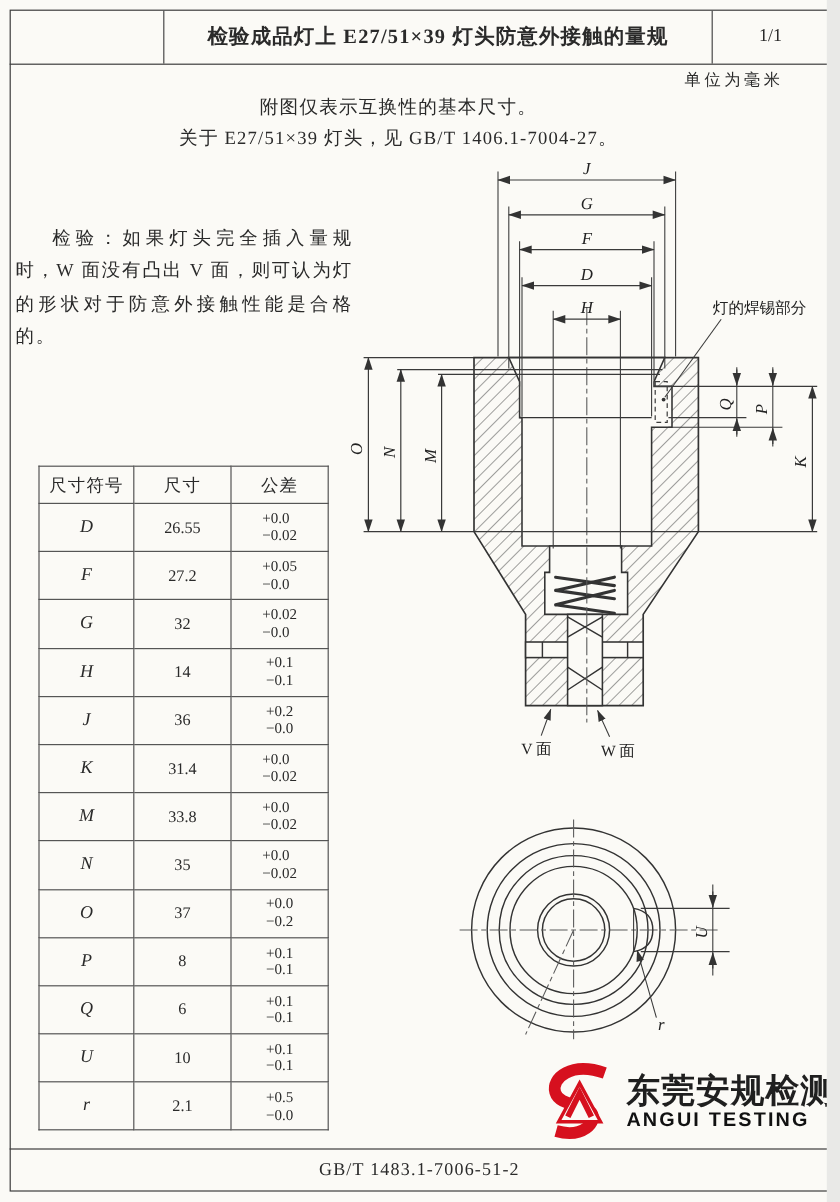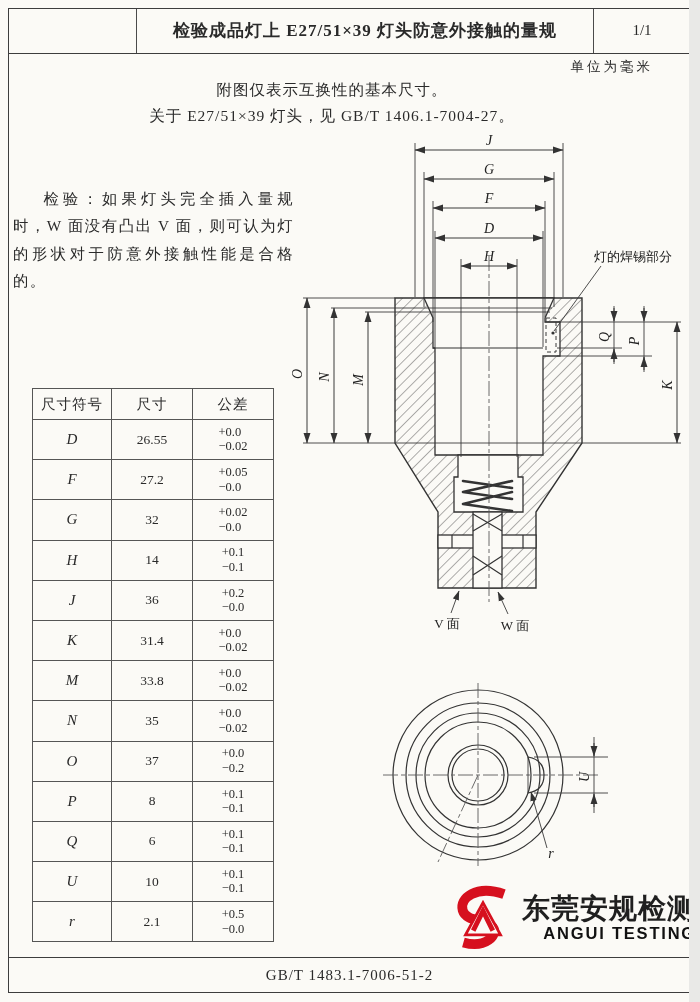--- a/index.html
+++ b/index.html
@@ -22,21 +22,21 @@
   .dim-table th,.dim-table td{border:1.2px solid #555;text-align:center;padding:0;}
   .dim-table th{height:30px;font-weight:normal;font-size:14.5px;letter-spacing:1px;}
   .dim-table td{height:39.2px;font-size:13.5px;}
   .dim-table td.sym{font-style:italic;font-size:15px;}
   .tol{display:inline-block;text-align:left;font-size:12.5px;line-height:14.5px;}
   .drawing{position:absolute;left:292px;top:132px;}
   .logo{position:absolute;left:448px;top:880px;width:248px;height:76px;display:flex;align-items:center;}
   .logo-texts{display:flex;flex-direction:column;justify-content:center;margin-left:4px;
               font-family:"Liberation Sans","DejaVu Sans",sans-serif;}
   .logo-cn{font-size:28px;font-weight:bold;color:#1f1f1f;letter-spacing:1px;line-height:30px;white-space:nowrap;}
-  .logo-en{font-size:16.5px;font-weight:bold;color:#111;letter-spacing:1.8px;line-height:19px;white-space:nowrap;text-align:right;}
+  .logo-en{font-size:16.5px;font-weight:bold;color:#111;letter-spacing:1.8px;line-height:19px;white-space:nowrap;}
   .footer{position:absolute;left:8px;top:957px;width:683px;height:35px;border-top:1.5px solid #3d3d3d;
           display:flex;align-items:center;justify-content:center;font-size:15px;letter-spacing:1px;}
   .ol2{stroke:#333;stroke-width:1.2;fill:none;}
   .thin{stroke:#3a3a3a;stroke-width:0.9;fill:none;}
   .dim{stroke:#3a3a3a;stroke-width:1;fill:none;}
   .white{fill:#fbfaf6;stroke:#333;stroke-width:1.3;}
   .cl{stroke:#5a5a5a;stroke-width:0.9;stroke-dasharray:15 3 4 3;fill:none;}
   .dash{stroke:#3a3a3a;stroke-width:1;stroke-dasharray:4 3;fill:none;}
   text.lab{font:italic 14px "Liberation Serif","DejaVu Serif",serif;fill:#222;text-anchor:middle;}
   text.cjk{font:13px "Liberation Serif","DejaVu Serif",serif;fill:#222;}

